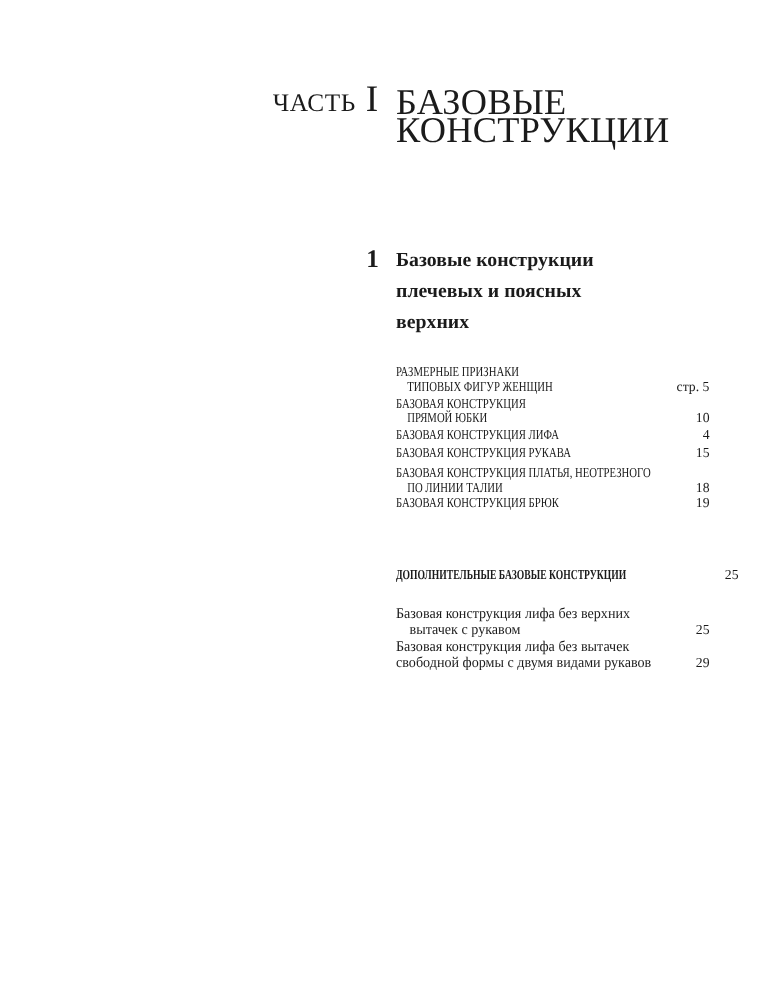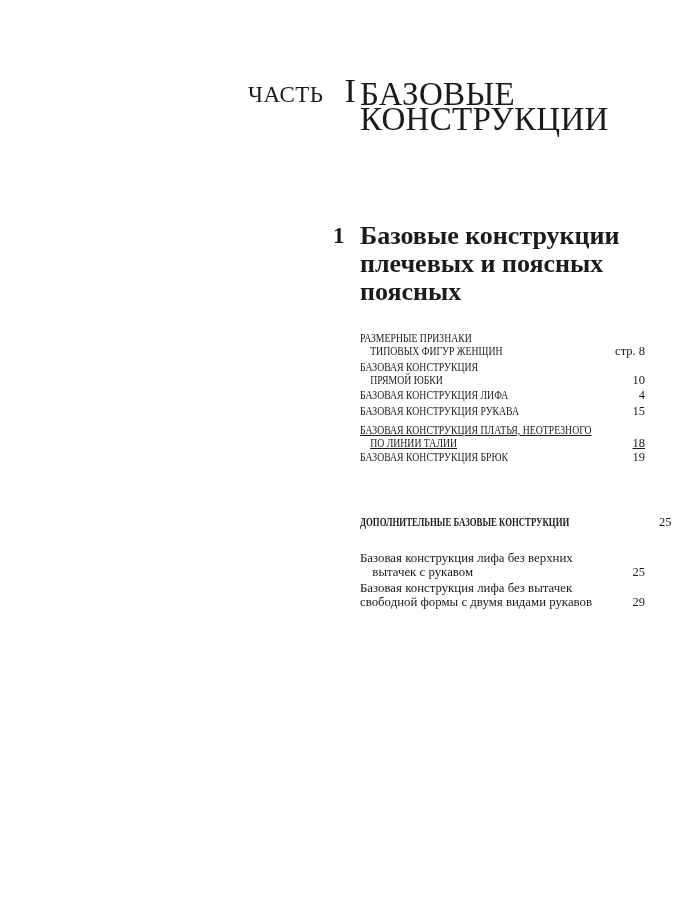--- a/index.html
+++ b/index.html
@@ -17,21 +17,20 @@
     overflow: hidden;
   }
 
   
   .part-row {
     position: absolute;
     left: 248px;
     top: 72px;
     display: flex;
     align-items: baseline;
-    gap: 12px;
   }
   .part-label {
     font-size: 23px;
     letter-spacing: 0.5px;
   }
   .part-numeral {
     font-size: 34px;
     margin-left: 9px;
   }
   .part-title {
@@ -50,21 +49,21 @@
     left: 333px;
     top: 222px;
     font-size: 23px;
     line-height: 28px;
     font-weight: bold;
   }
   .chapter-title {
     position: absolute;
     left: 360px;
     top: 222px;
-    font-size: 26px;
+    font-size: 18px;
     line-height: 28px;
     font-weight: bold;
     white-space: nowrap;
   }
 
   
   .toc {
     position: absolute;
     left: 360px;
     top: 332px;
@@ -90,21 +89,21 @@
   .squeeze-more  { transform: scaleX(0.70); }
   .squeeze-light { transform: scaleX(0.95); }
   .indent { padding-left: 13px; }
   .bold   { font-weight: bold; }
   .toc-page {
     flex: 0 0 auto;
     white-space: nowrap;
     font-size: 12.5px;
     text-align: right;
   }
-  .m1  { margin-bottom: 1px; text-decoration: underline; }
+  .m1  { margin-bottom: 1px; }
   .m2  { margin-bottom: 2px; }
   .m3  { margin-bottom: 3px; }
   .m6  { margin-bottom: 6px; }
   .m22 { margin-bottom: 22px; }
   .m52 { margin-bottom: 52px; }
 </style>
 </head>
 <body>
 
 <div class="page">
@@ -115,32 +114,32 @@
   </div>
   <div class="part-title">
     <div>БАЗОВЫЕ</div>
     <div>КОНСТРУКЦИИ</div>
   </div>
 
   <div class="chapter-number">1</div>
   <div class="chapter-title">
     <div>Базовые конструкции</div>
     <div>плечевых и поясных</div>
-    <div>поясных</div>
+    <div>верхних</div>
   </div>
 
   <div class="toc">
 
     <div class="toc-entry m3">
       <div class="toc-line">
         <span class="toc-text squeeze">РАЗМЕРНЫЕ ПРИЗНАКИ</span>
       </div>
       <div class="toc-line">
         <span class="toc-text squeeze indent">ТИПОВЫХ ФИГУР ЖЕНЩИН</span>
-        <span class="toc-page">стр. 8</span>
+        <span class="toc-page">стр. 5</span>
       </div>
     </div>
 
     <div class="toc-entry m2">
       <div class="toc-line">
         <span class="toc-text squeeze">БАЗОВАЯ КОНСТРУКЦИЯ</span>
       </div>
       <div class="toc-line">
         <span class="toc-text squeeze indent">ПРЯМОЙ ЮБКИ</span>
         <span class="toc-page">10</span>

